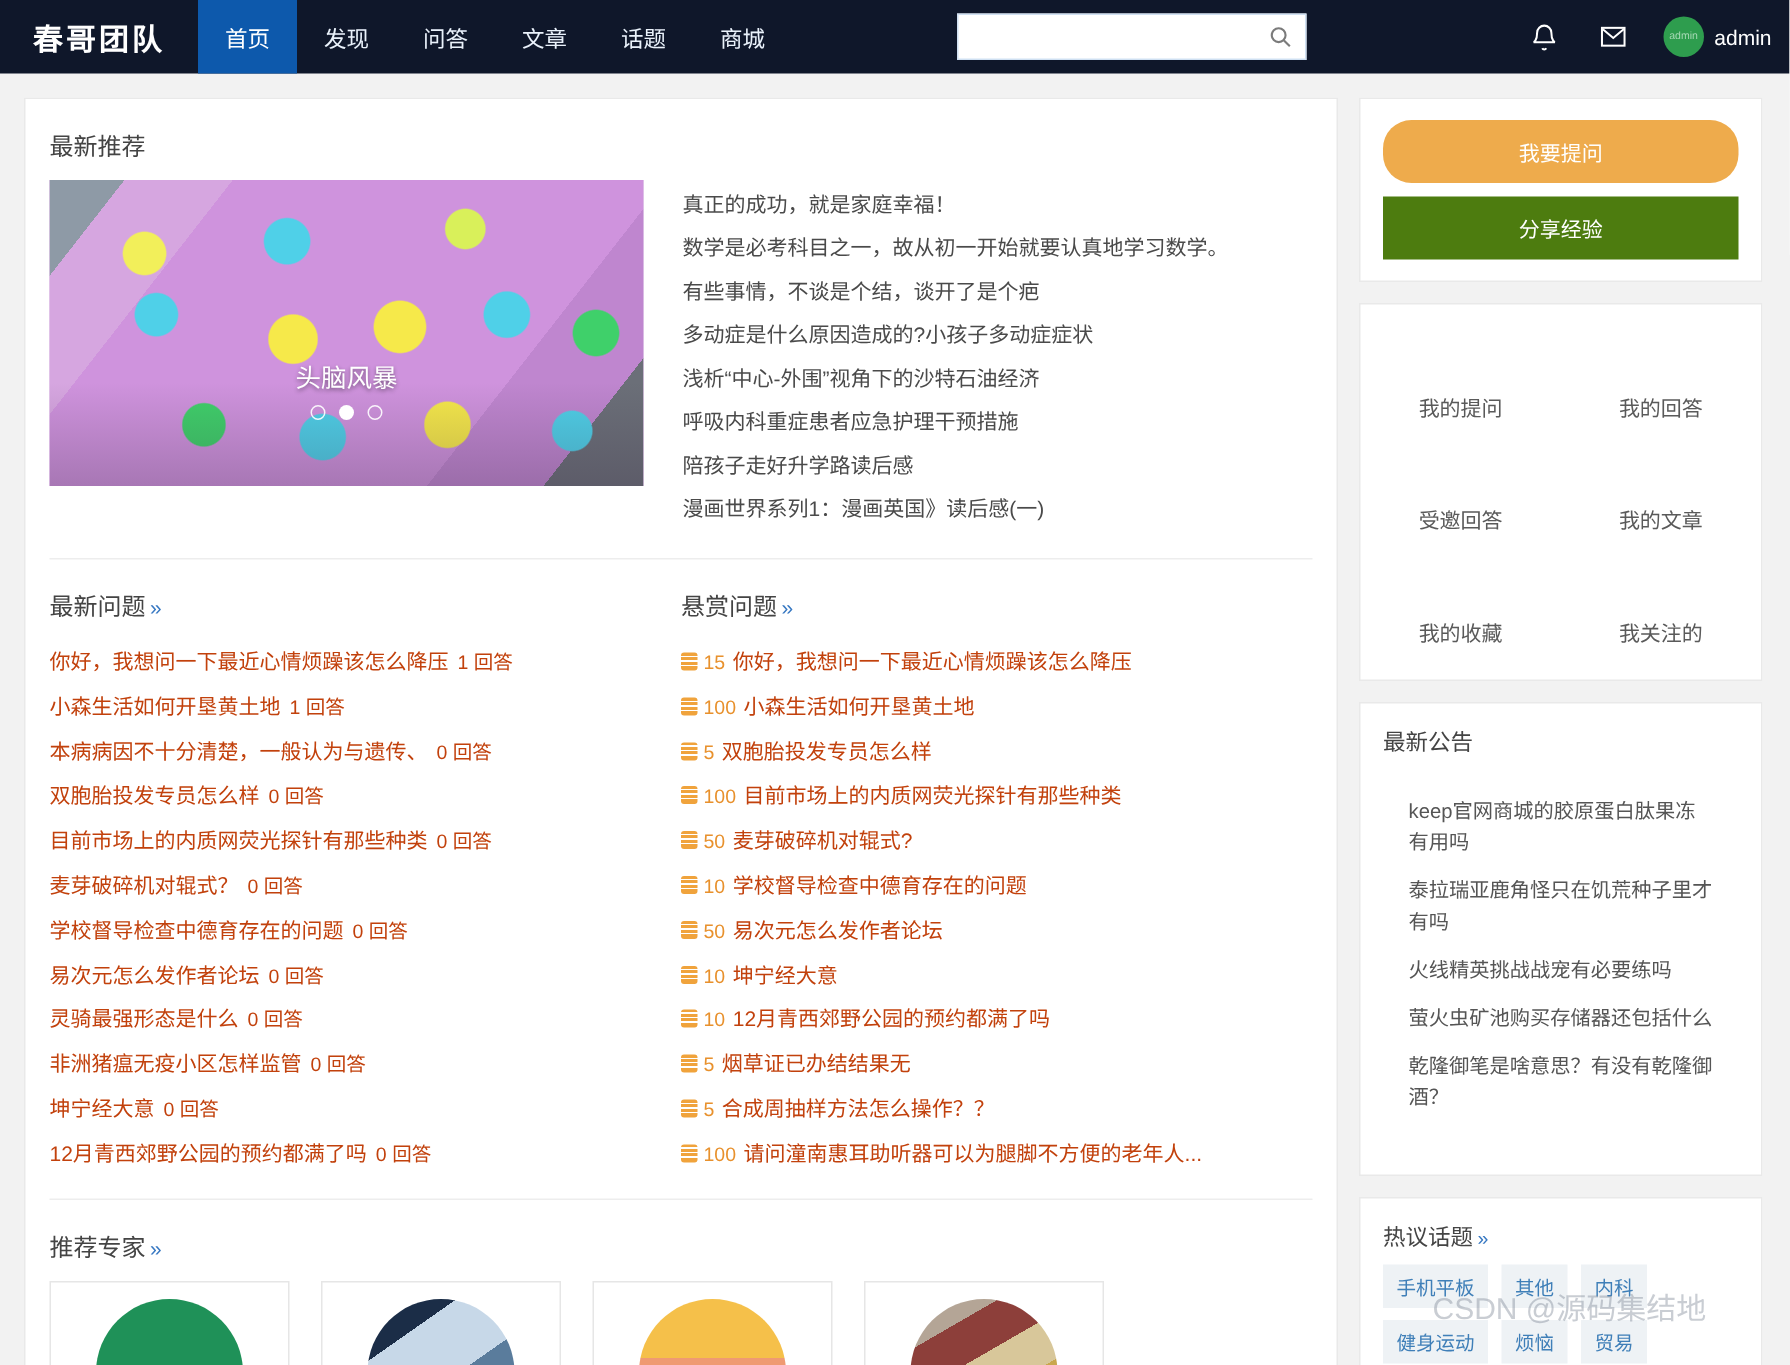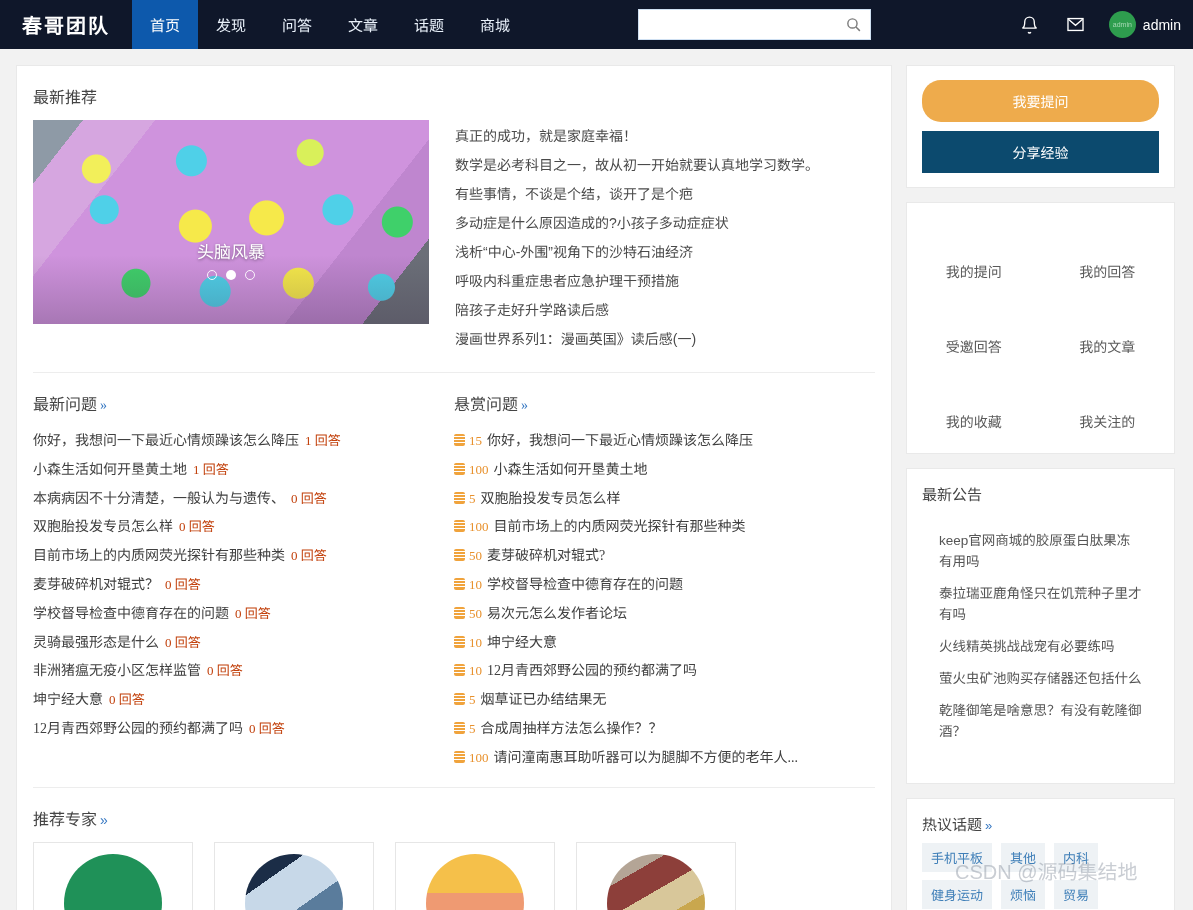--- a/index.html
+++ b/index.html
@@ -173,25 +173,25 @@
     line-height: 29px;
     white-space: nowrap;
     overflow: hidden;
     text-overflow: ellipsis;
     cursor: pointer;
   }
 
   .hr { height: 1px; background: #ededed; margin: 0 16px; }
 
   
-  .q-cols { display: flex; padding: 0 16px 14px 16px; font-family: Liberation Serif, serif; }
+  .q-cols { display: flex; padding: 0 16px 14px 16px; }
   .q-col { width: 50%; }
   .q-col ul { list-style: none; margin: 0; padding: 0; }
   .q-col li { line-height: 28.8px; white-space: nowrap; overflow: hidden; text-overflow: ellipsis; }
-  .q-col li a { color: #404040; text-decoration: none; font-size: 14px; cursor: pointer; }
+  .q-col li a { color: #c2410c; text-decoration: none; font-size: 14px; cursor: pointer; }
   .ans-count { color: #c2410c; font-size: 13px; margin-left: 6px; }
 
   .coin {
     display: inline-block;
     width: 11px; height: 12px;
     margin-right: 4px;
     position: relative;
     top: 1px;
     background:
       linear-gradient(180deg,
@@ -228,21 +228,21 @@
     text-align: center;
     padding: 11px 0;
     font-size: 14px;
     color: #fff;
     border: none;
     font-family: inherit;
     cursor: pointer;
     margin-bottom: 9px;
   }
   .btn-ask { background: #eeab4c; border-radius: 19px; }
-  .btn-share { background: #0c4a6e; margin-bottom: 0; }
+  .btn-share { background: #4d7c0f; margin-bottom: 0; }
   .side-pad { padding: 14px 15px; }
 
   .link-grid {
     display: grid;
     grid-template-columns: 1fr 1fr;
     row-gap: 19px;
     padding: 22px 0 22px 0;
   }
   .link-grid a {
     color: #5a5a5a;
@@ -370,20 +370,21 @@
             <span>最新问题</span><span class="more">»</span>
           </div>
           <ul>
             <li><a href="#">你好，我想问一下最近心情烦躁该怎么降压</a><span class="ans-count">1 回答</span></li>
             <li><a href="#">小森生活如何开垦黄土地</a><span class="ans-count">1 回答</span></li>
             <li><a href="#">本病病因不十分清楚，一般认为与遗传、</a><span class="ans-count">0 回答</span></li>
             <li><a href="#">双胞胎投发专员怎么样</a><span class="ans-count">0 回答</span></li>
             <li><a href="#">目前市场上的内质网荧光探针有那些种类</a><span class="ans-count">0 回答</span></li>
             <li><a href="#">麦芽破碎机对辊式？</a><span class="ans-count">0 回答</span></li>
             <li><a href="#">学校督导检查中德育存在的问题</a><span class="ans-count">0 回答</span></li>
+            <li><a href="#">易次元怎么发作者论坛</a><span class="ans-count">0 回答</span></li>
             <li><a href="#">灵骑最强形态是什么</a><span class="ans-count">0 回答</span></li>
             <li><a href="#">非洲猪瘟无疫小区怎样监管</a><span class="ans-count">0 回答</span></li>
             <li><a href="#">坤宁经大意</a><span class="ans-count">0 回答</span></li>
             <li><a href="#">12月青西郊野公园的预约都满了吗</a><span class="ans-count">0 回答</span></li>
           </ul>
         </div>
 
         <div class="q-col">
           <div class="sec-title">
             <span>悬赏问题</span><span class="more">»</span>

